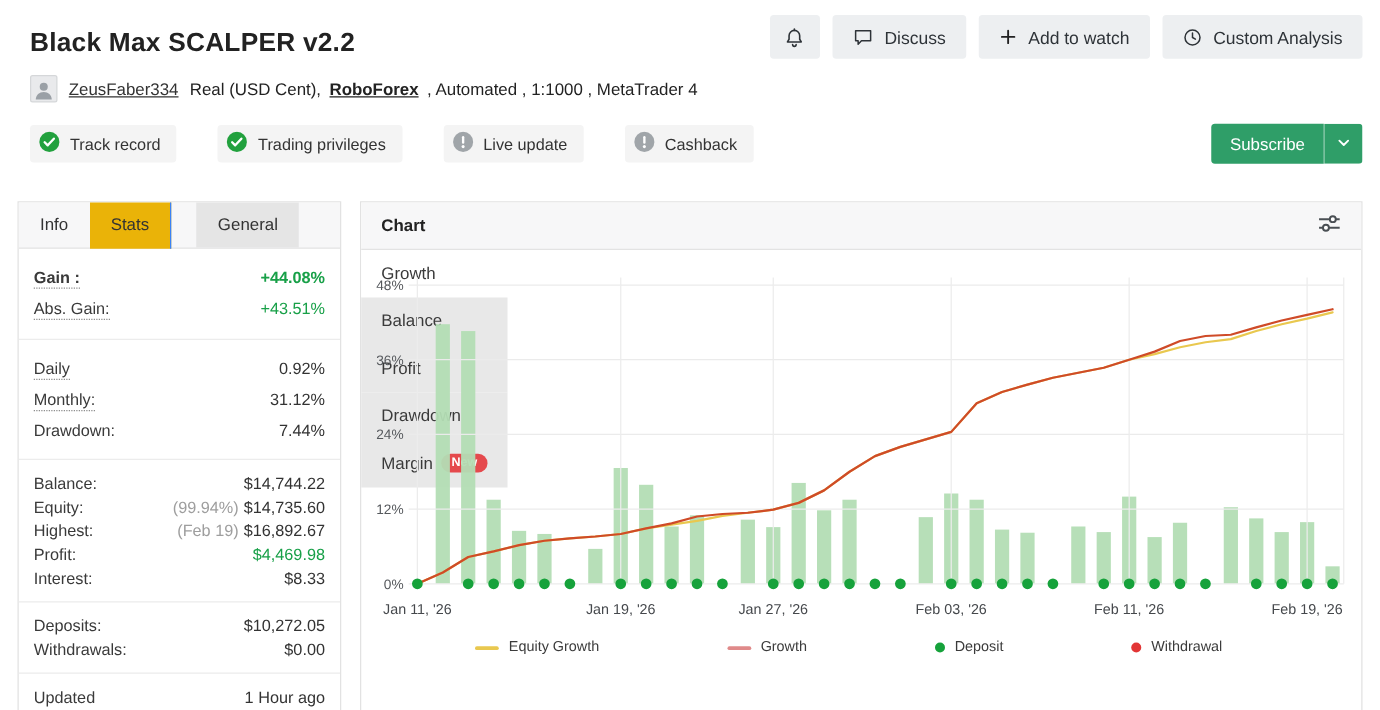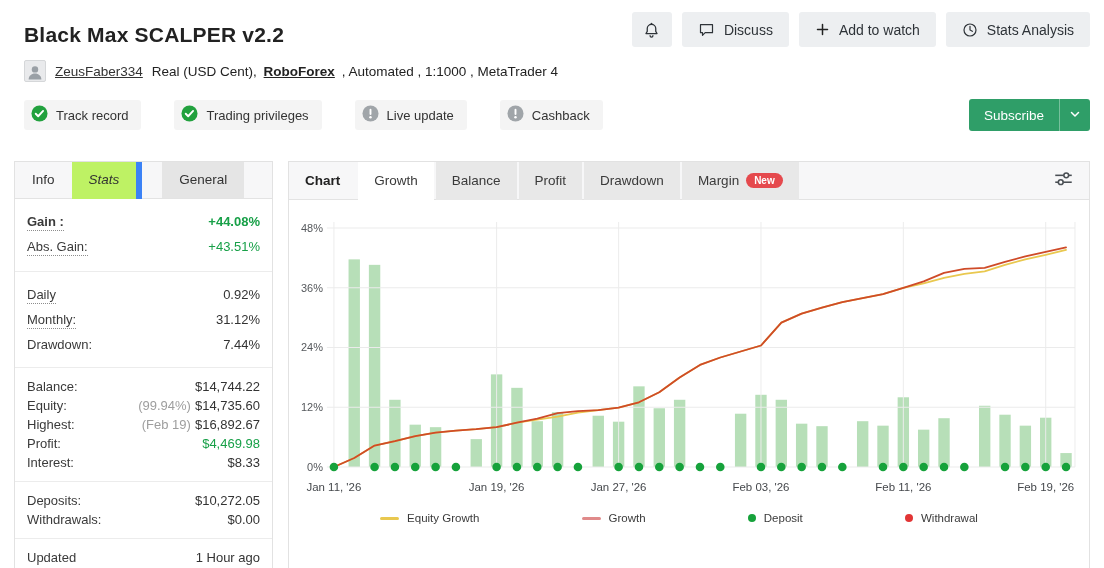--- a/index.html
+++ b/index.html
@@ -33,21 +33,21 @@
     width:31px; height:32px; border-radius:0 3px 3px 0; cursor:pointer; display:flex; align-items:center; justify-content:center; }
 
   
   .panels { display:flex; gap:15px; margin:30px 14px 0 14px; }
   .panel { background:#fff; border:1px solid #e2e2e2; }
   .left-panel { width:259px; height:412px; flex:none; }
   .right-panel { flex:1; height:420px; display:flex; flex-direction:column; }
 
   .tabbar { display:flex; background:#f7f7f8; border-bottom:1px solid #e3e3e3; }
   .ltab { padding:0 17px; line-height:36px; font-size:13.5px; color:#333; cursor:pointer; }
-  .ltab.active { background:#bef264; margin-bottom:-1px; border-right:6px solid #3b82f6;font-style:italic; }
+  .ltab.active { background:#eab308; margin-bottom:-1px; border-right:1px solid #3b82f6; }
   .ltab.gray { background:#e5e5e5;margin-left:20px; }
 
   .stat-group { padding:7px 12px; border-bottom:1px solid #ececec; }
   .stat-group:last-child { border-bottom:none; }
   .stat-row { display:flex; justify-content:space-between; align-items:baseline; font-size:13px; margin:8px 0; color:#3a3a3a; }
   .stat-group.tight .stat-row { margin:4px 0; }
   .stat-row .lbl.dotted { border-bottom:1px dotted #8d8d8d; padding-bottom:1px; cursor:help; }
   .stat-row.bold .lbl, .stat-row.bold .val { font-weight:700; }
   .stat-row .val { color:#333; }
   .stat-row .val.green { color:#18a048; }
@@ -100,21 +100,21 @@
           </span>
         <span>Add to watch</span>
       </button>
       <button class="tbtn">
         <span>
             <svg width="16" height="16" viewBox="0 0 24 24" fill="none" stroke="#2e3338" stroke-width="1.8" stroke-linecap="round">
               <circle cx="12" cy="12" r="9"></circle>
               <path d="M12 6.5V12l3.5 2"></path>
             </svg>
           </span>
-        <span>Stats Analysis</span>
+        <span>Custom Analysis</span>
       </button>
     </div>
   </div>
 
   <div class="account-row">
     <span class="avatar">
       <svg width="18" height="18" viewBox="0 0 24 24" fill="#9aa0a6">
           <circle cx="12" cy="8.5" r="4.3"></circle>
           <path d="M3.5 22c0-4.7 3.8-8 8.5-8s8.5 3.3 8.5 8z"></path>
         </svg>
@@ -239,21 +239,21 @@
             <div class="stat-row">
               <span class="lbl">Updated</span>
               <span><span class="val">1 Hour ago</span></span>
             </div>
           </div>
         </div>
     </aside>
 
     <section class="panel right-panel">
       <div class="rtabbar">
-        <div id="chart-tabs" style="display:flex;height:38px;">
+        <div id="chart-tabs" style="display:flex;height:38px;flex-direction:column;">
             <div class="rtab plain">Chart</div>
             <div class="rtab active">Growth</div>
             <div class="rtab">Balance</div>
             <div class="rtab">Profit</div>
             <div class="rtab">Drawdown</div>
             <div class="rtab">Margin<span class="new-badge">New</span></div>
           </div>
         <button class="filter-btn">
           <span><svg width="23" height="22" viewBox="0 0 24 24" fill="#fff" stroke="#4a4f54" stroke-width="1.7">
                 <path d="M3 8h18" fill="none"></path>

